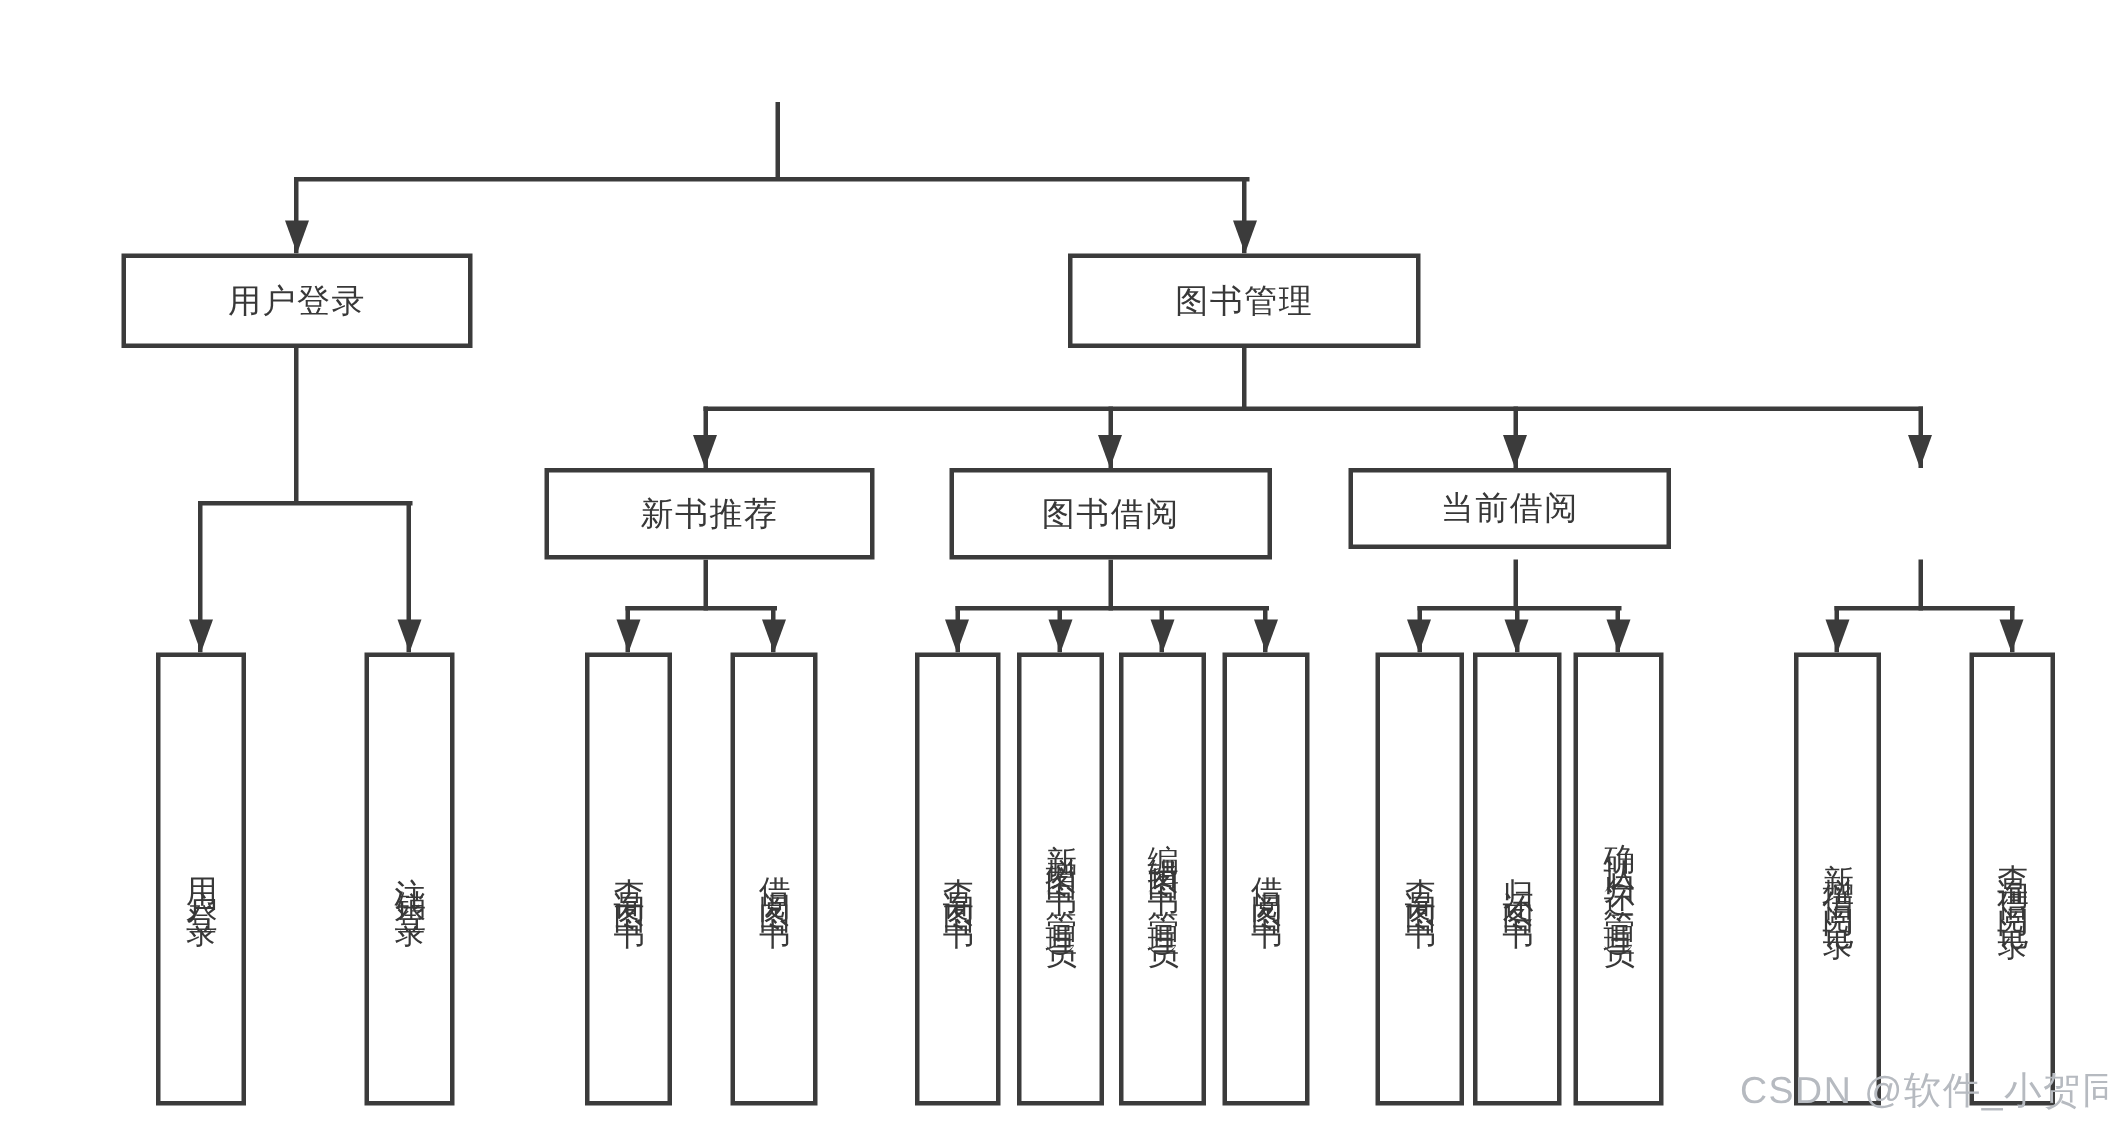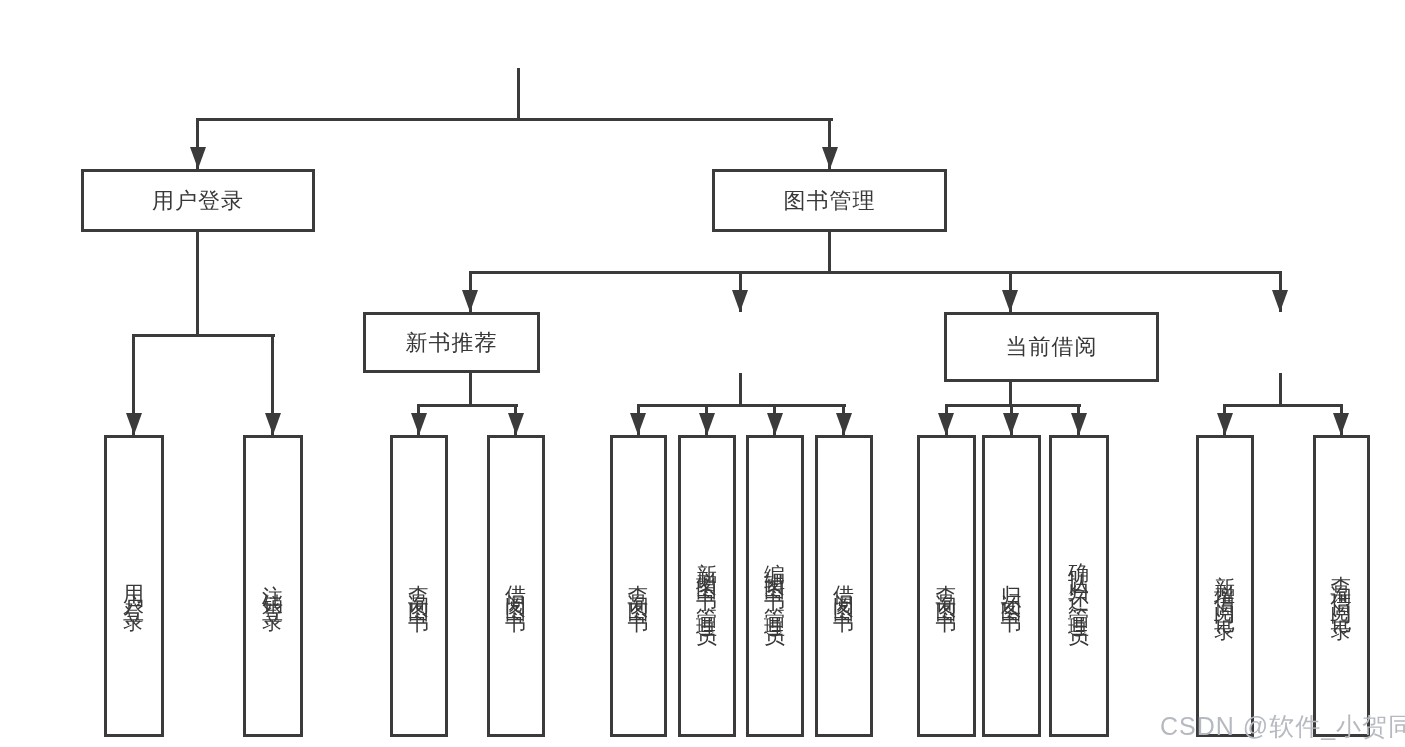--- a/index.html
+++ b/index.html
@@ -93,22 +93,23 @@
   <div class="hl" style="left:1223px;top:404px;width:120px"></div>
   <div class="vl" style="left:1223px;top:404px;height:31px"></div>
   <div class="vl" style="left:1340px;top:404px;height:31px"></div>
   <div class="ar" style="left:1217px;top:413px"></div>
   <div class="ar" style="left:1333px;top:413px"></div>
 
 
   <div class="node" style="left:81px;top:169px;width:234px;height:63px">用户登录</div>
   <div class="node" style="left:712px;top:169px;width:235px;height:63px">图书管理</div>
 
-  <div class="node" style="left:363px;top:312px;width:177px;height:61px">新书推荐</div>
-  <div class="node" style="left:944px;top:312px;width:215px;height:70px">当前借阅</div>
+  <div class="node" style="left:363px;top:312px;width:220px;height:61px">新书推荐</div>
+  <div class="node" style="left:633px;top:312px;width:215px;height:61px">图书借阅</div>
+  <div class="node" style="left:899px;top:312px;width:215px;height:54px">当前借阅</div>
 
   <div class="node vnode" style="left:104px;top:435px;width:60px;height:302px">用户登录</div>
   <div class="node vnode" style="left:243px;top:435px;width:60px;height:302px">注销登录</div>
 
   <div class="node vnode" style="left:390px;top:435px;width:58px;height:302px">查询图书</div>
   <div class="node vnode" style="left:487px;top:435px;width:58px;height:302px">借阅图书</div>
 
   <div class="node vnode" style="left:610px;top:435px;width:57px;height:302px">查询图书</div>
   <div class="node vnode" style="left:678px;top:435px;width:58px;height:302px">新增图书（管理员）</div>
   <div class="node vnode" style="left:746px;top:435px;width:58px;height:302px">编辑图书（管理员）</div>

